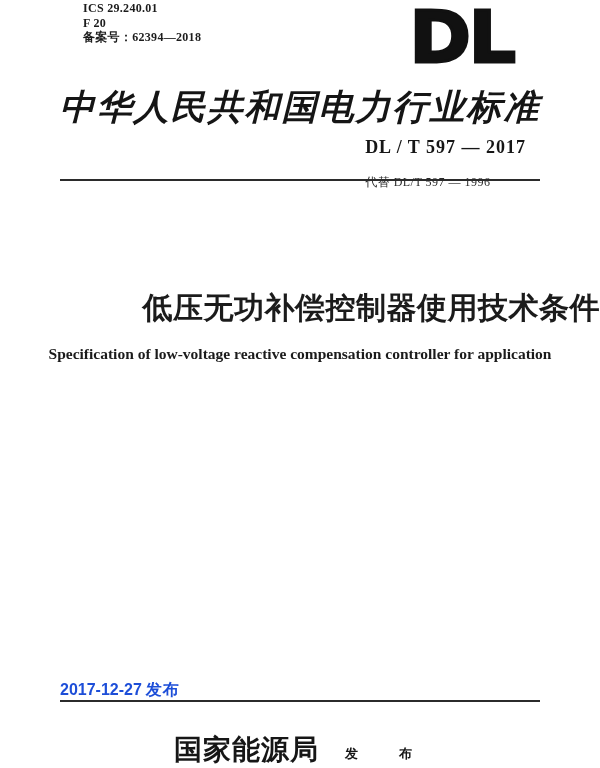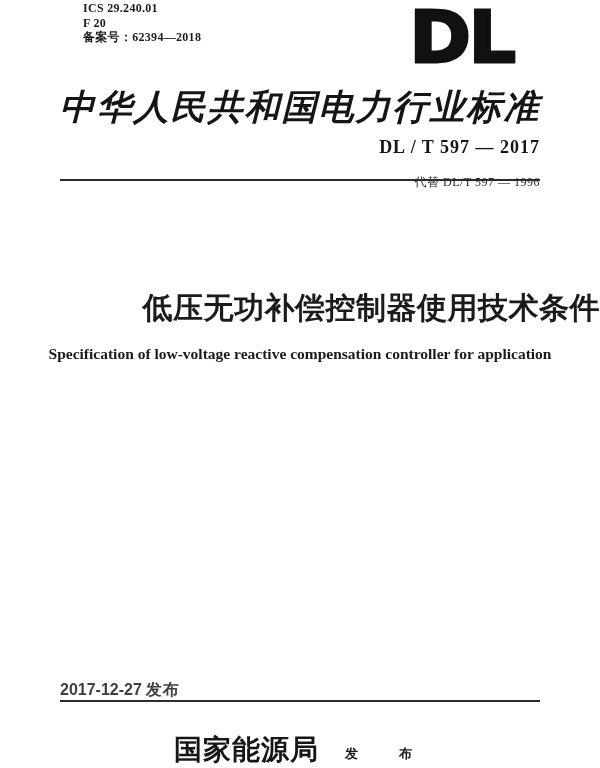--- a/index.html
+++ b/index.html
@@ -65,22 +65,21 @@
     letter-spacing: 2px;
     color: #151515;
     white-space: nowrap;
     font-style: italic;
   }
 
   
   .std-block {
     position: absolute;
     top: 137px;
-    right: 60px;
-    text-align: right;
+    right: 74px;
   }
   .std-number {
     font-family: "Liberation Serif", serif;
     font-weight: bold;
     font-size: 18px;
     letter-spacing: 1px;
     color: #161616;
     white-space: nowrap;
   }
   .std-replaces {
@@ -134,21 +133,21 @@
     position: absolute;
     top: 680px;
     left: 60px;
     width: 480px;
     display: flex;
     justify-content: space-between;
     align-items: baseline;
     font-family: "Liberation Sans", sans-serif;
     font-weight: bold;
     font-size: 16px;
-    color: #404040;
+    color: #1d4ed8;
     white-space: nowrap;
   }
   .dates-row .zh {
     margin-left: 4px;
     letter-spacing: 1px;
   }
 
   
   .publisher-row {
     position: absolute;

